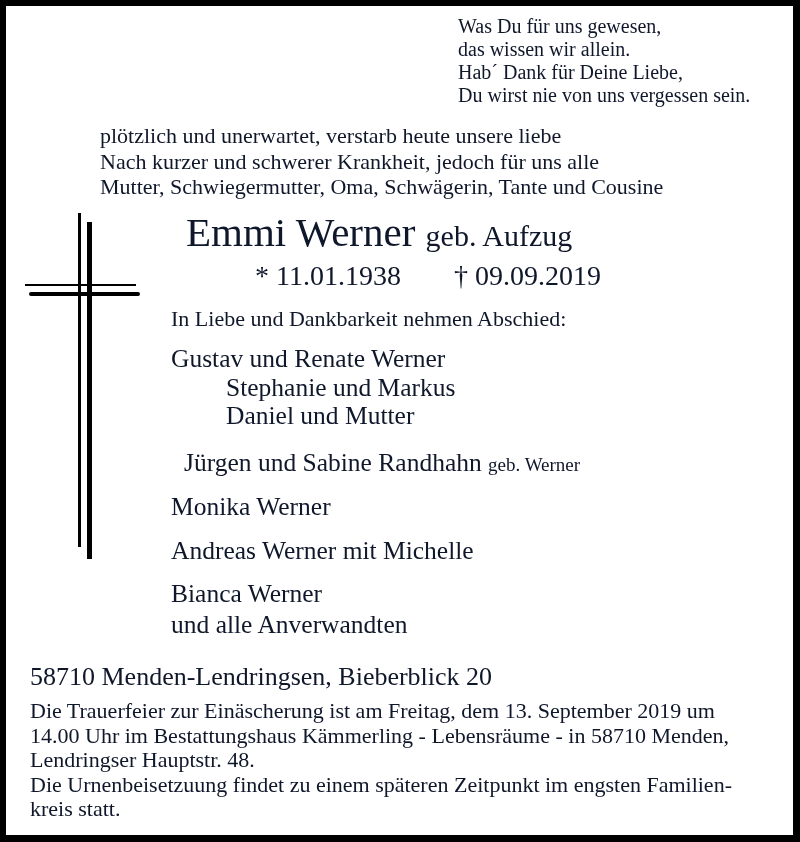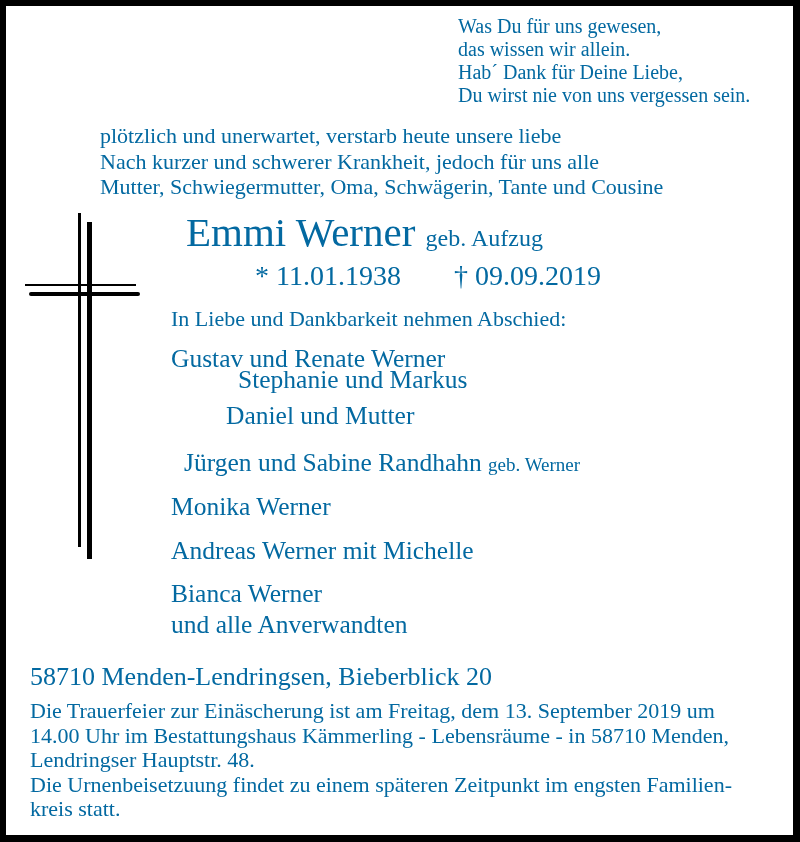--- a/index.html
+++ b/index.html
@@ -5,30 +5,30 @@
     html, body { margin: 0; padding: 0; background: #ffffff; }
     body { width: 800px; height: 842px; position: relative; overflow: hidden; }
     .frame {
       position: absolute; left: 0; top: 0;
       width: 800px; height: 842px;
       box-sizing: border-box;
       border-top: 6px solid #000; border-left: 6px solid #000;
       border-right: 7px solid #000; border-bottom: 7px solid #000;
       background: #fff;
     }
-    .serif { font-family: "Liberation Serif", "DejaVu Serif", serif; color: #0369a1; }
+    .serif { font-family: "Liberation Serif", "DejaVu Serif", serif; color: #0f172a; }
     .abs { position: absolute; white-space: nowrap; }
 
     .poem { left: 458px; top: 15px; font-size: 20px; line-height: 23px; }
     .poem div { height: 23px; }
 
     .intro { left: 100px; top: 123px; font-size: 22px; line-height: 25.5px; }
 
     .name-line { left: 186px; top: 207px; font-size: 41px; line-height: 50px; }
-    .name-line .birth-name { font-size: 24px; }
+    .name-line .birth-name { font-size: 30px; }
 
     .dates { left: 255px; top: 262px; font-size: 28px; line-height: 28px; }
     .dates .death { margin-left: 46px; }
 
     .farewell { left: 171px; top: 305px; font-size: 22px; line-height: 28px; }
 
     .family { left: 171px; top: 344px; font-size: 25.5px; }
     .family .row { position: absolute; left: 0; white-space: nowrap; line-height: 30px; text-align: right; }
     .family .indent { left: 55px; }
     .family .small { font-size: 19px; }
@@ -73,21 +73,21 @@
   <span>* 11.01.1938</span>
   <span class="death">† 09.09.2019</span>
 </div>
 
 <div class="abs serif farewell">In Liebe und Dankbarkeit nehmen Abschied:</div>
 
 <div class="abs serif family">
   <div class="row" style="top:0px;">
     <span>Gustav und Renate Werner</span>
   </div>
-  <div class="row indent" style="top:21px;margin-left:12px;">
+  <div class="row indent" style="top:29px;">
     <span>Stephanie und Markus</span>
   </div>
   <div class="row indent" style="top:57px;">
     <span>Daniel und Mutter</span>
   </div>
   <div class="row" style="top:104px;margin-left:13px;">
     <span>Jürgen und Sabine Randhahn</span>
     <span class="small">geb. Werner</span>
   </div>
   <div class="row" style="top:148px;">

